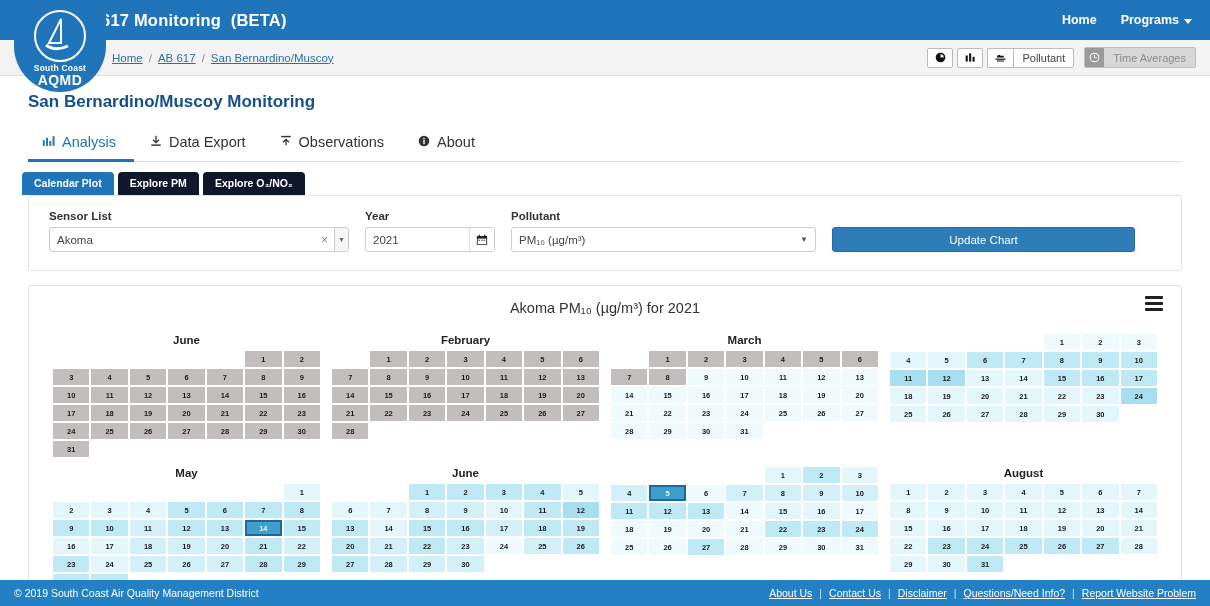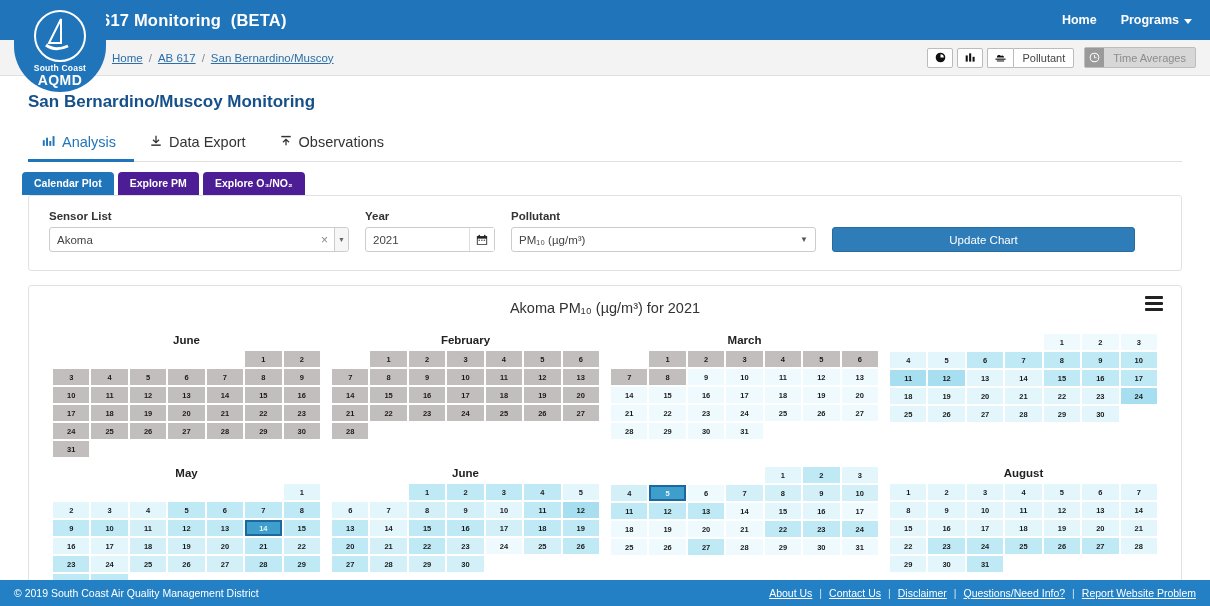--- a/index.html
+++ b/index.html
@@ -79,21 +79,21 @@
     display:flex; align-items:center; gap:7px; border-bottom:3px solid transparent;
     margin-bottom:-1px;
   }
   .mtab.active { color:#1f74ba; border-bottom-color:#1f74ba; font-weight:normal; }
   .mtab .ic { font-size:12px; }
 
   
   .subtabs { margin:10px 0 0 22px; display:flex; align-items:flex-end; gap:4px; position:relative; z-index:3;}
   .pill {
     padding:5px 12px 6px; font-size:10.5px; font-weight:bold; color:#fff;
-    background:#4c1d95; border-radius:4px 4px 0 0;
+    background:#0f172a; border-radius:4px 4px 0 0;
   }
   .pill.on { background:#1f74ba; }
 
   
   .panel {
     margin:0 28px; background:#fff; border:1px solid #e2e2e2; border-radius:3px;
   }
   .panel.form { padding:14px 20px 18px; }
   .formrow { display:flex; align-items:flex-end; gap:16px; }
   .fgroup { display:flex; flex-direction:column; }
@@ -245,20 +245,30 @@
     <span>Data Export</span>
   </div>
   <div class="mtab">
     <span class="ic">
       <svg width="12" height="12" viewBox="0 0 14 14" aria-hidden="true">
           <path d="M7 12V5M3.5 8.5 7 5l3.5 3.5" stroke="#333" stroke-width="1.5" fill="none"></path>
           <rect x="1.5" y="1" width="11" height="1.7" fill="#333"></rect>
         </svg>
     </span>
     <span>Observations</span>
+  </div>
+  <div class="mtab">
+    <span class="ic">
+      <svg width="12" height="12" viewBox="0 0 14 14" aria-hidden="true">
+          <circle cx="7" cy="7" r="6.2" fill="#333"></circle>
+          <rect x="6.2" y="5.6" width="1.6" height="5" fill="#fff"></rect>
+          <rect x="6.2" y="3.2" width="1.6" height="1.7" fill="#fff"></rect>
+        </svg>
+    </span>
+    <span>About</span>
   </div>
 </div>
 
 <div class="subtabs">
   <div class="pill on">Calendar Plot</div>
   <div class="pill">Explore PM</div>
   <div class="pill">Explore O₃/NO₂</div>
 </div>
 
 <div class="panel form">

